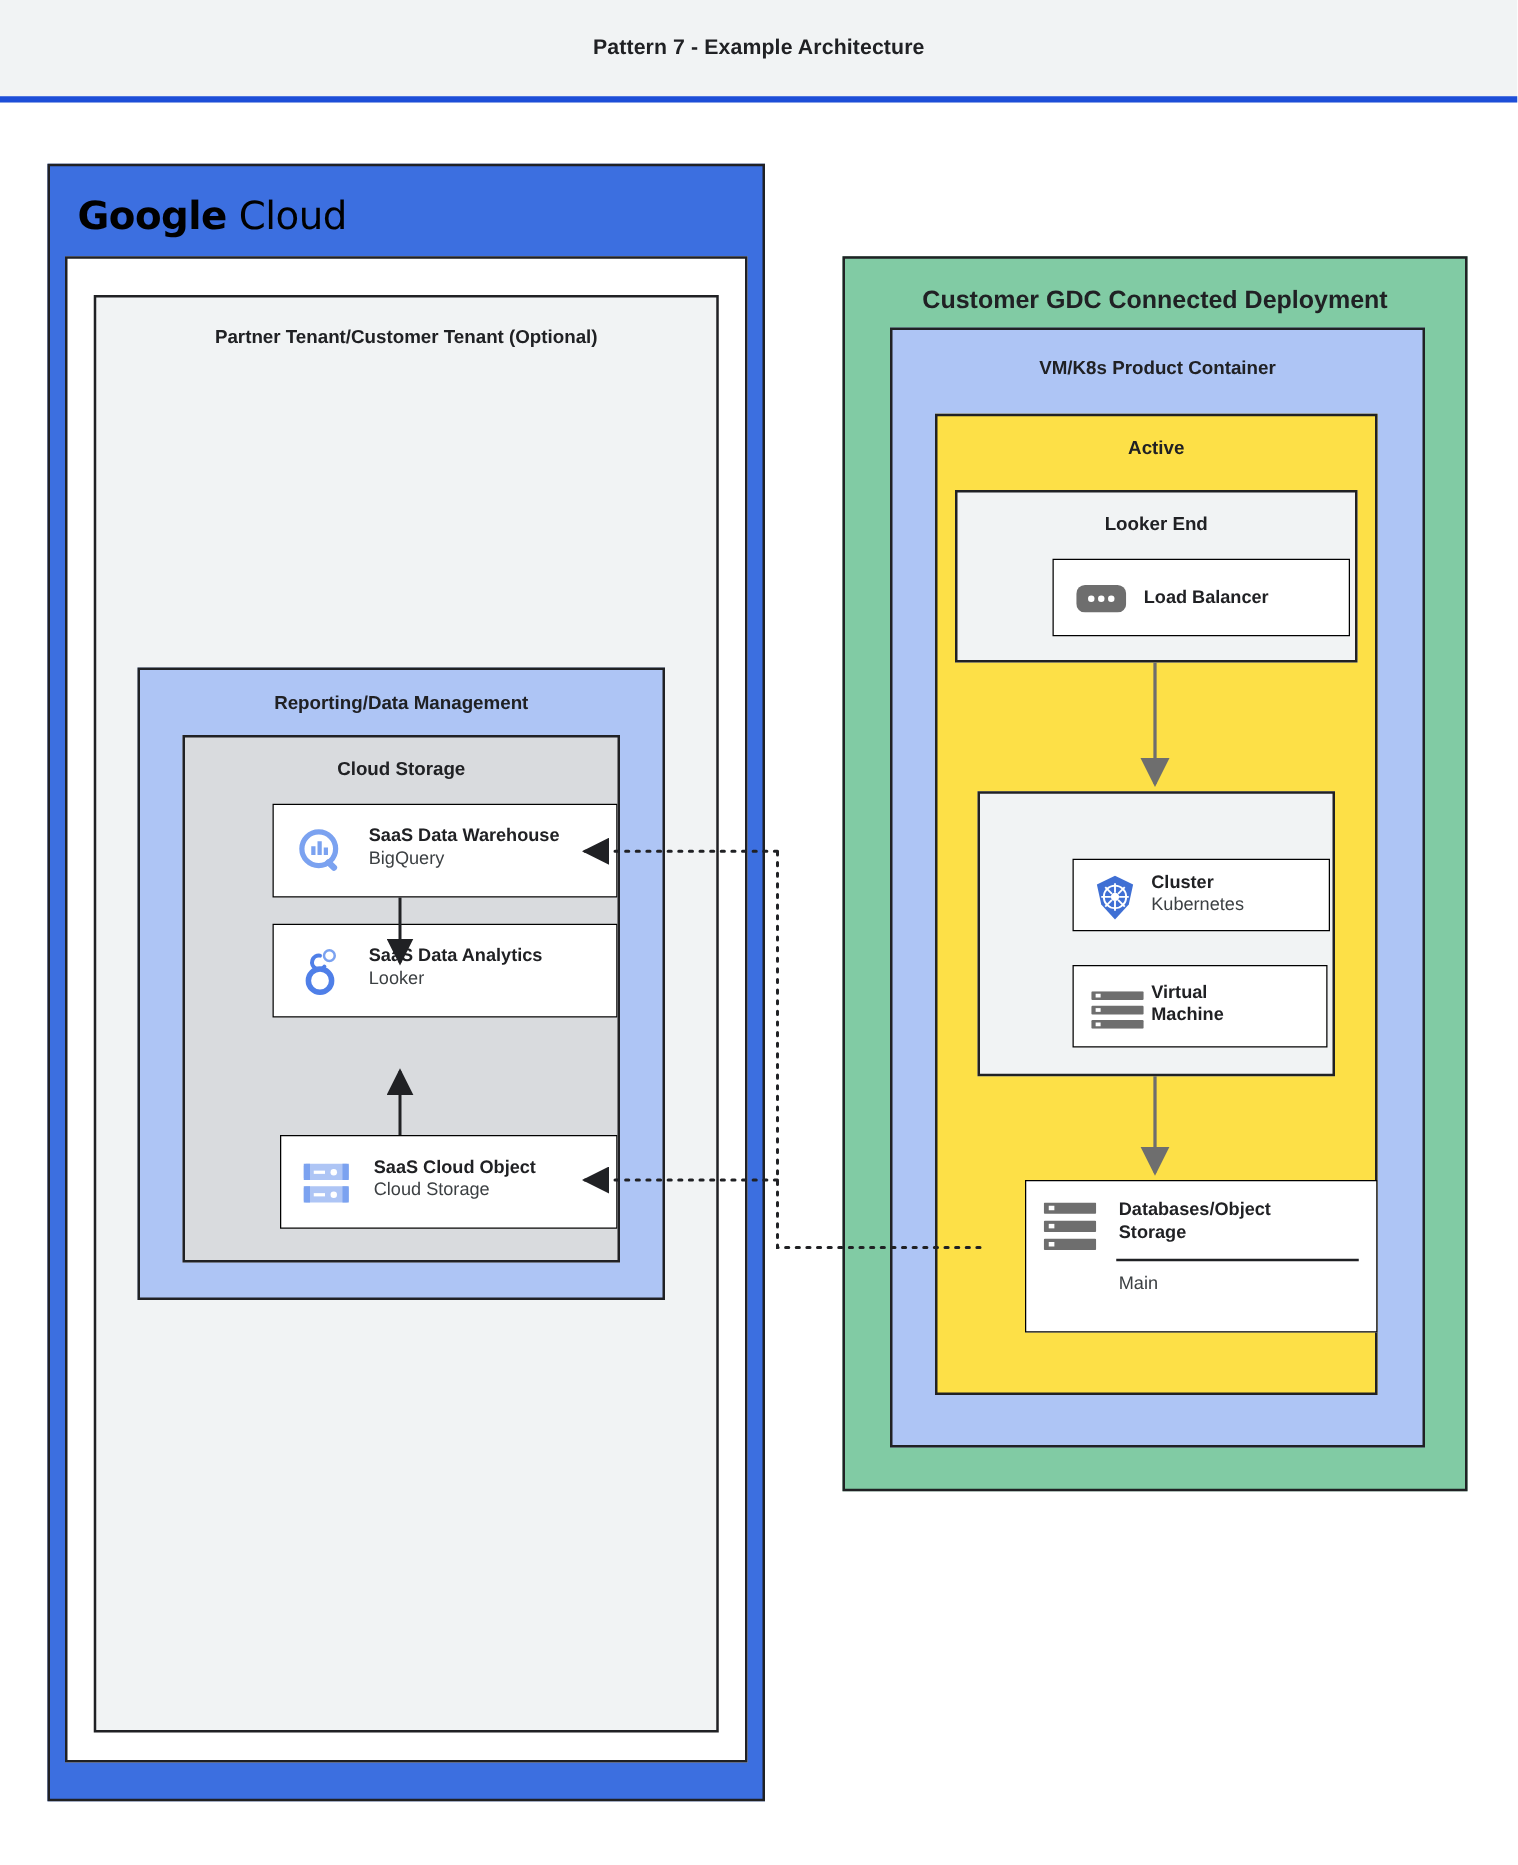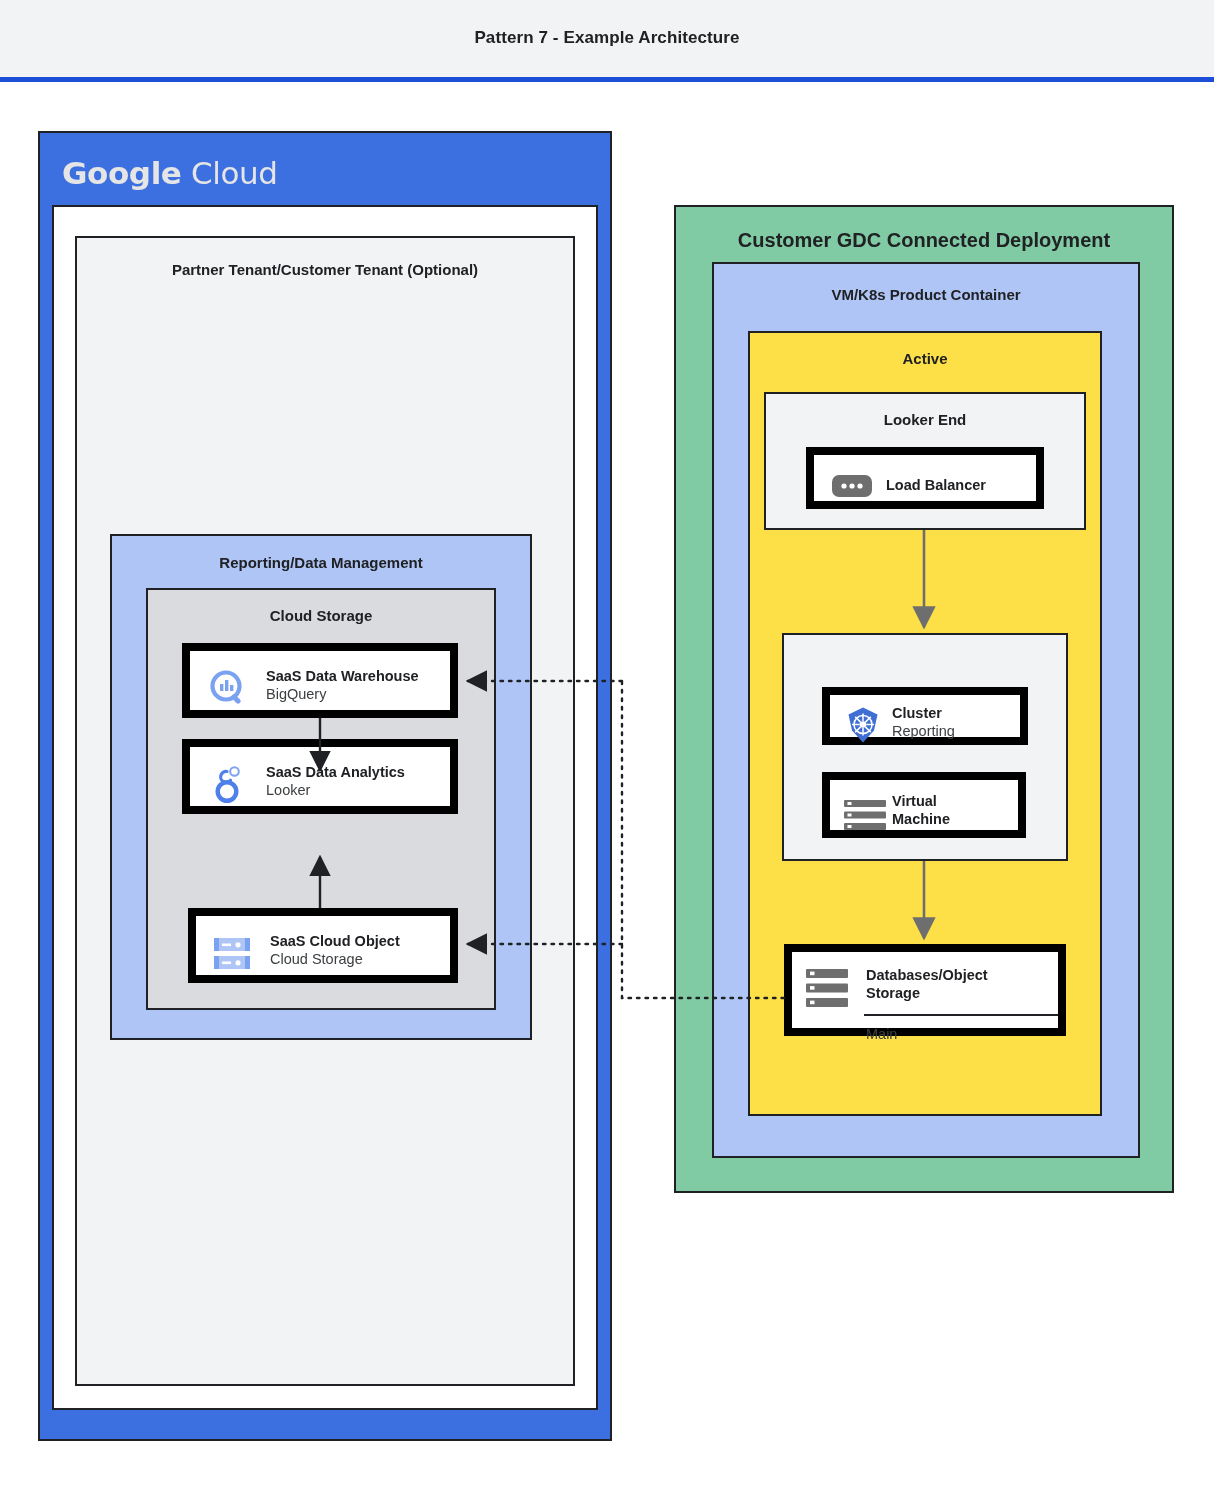--- a/index.html
+++ b/index.html
@@ -21,36 +21,36 @@
     font-size:17px;font-weight:bold;letter-spacing:.1px;color:#202124;
   }
   
   .box{position:absolute;box-sizing:border-box;border:2px solid #202124;}
   .lbl{position:absolute;left:0;width:100%;text-align:center;font-weight:bold;color:#202124;}
 
   
   #gcloud{left:38px;top:131px;width:574px;height:1310px;background:#3c6fe0;}
   #gcloud-logo{
     position:absolute;left:22px;top:22px;
-    font-size:31px;color:#e5e5e5;letter-spacing:-.4px;
+    font-size:31px;color:#000000;letter-spacing:-.4px;
     font-family:"DejaVu Sans","Liberation Sans",sans-serif;
     white-space:nowrap;
   }
   #gcloud-logo b{font-weight:bold;}
   #gcloud-logo span{font-weight:normal;}
   #gc-inner{left:52px;top:205px;width:546px;height:1205px;background:#ffffff;}
   #partner{left:75px;top:236px;width:500px;height:1150px;background:#f1f3f4;}
   #partner .lbl{top:23px;font-size:15px;}
 
   #reporting{left:110px;top:534px;width:422px;height:506px;background:#aec5f5;}
   #reporting .lbl{top:18px;font-size:15px;}
   #cloudstorage{left:146px;top:588px;width:350px;height:422px;background:#d9dbde;}
   #cloudstorage .lbl{top:17px;font-size:15px;}
 
-  .leaf{position:absolute;box-sizing:border-box;border:8px solid #000000;background:#ffffff;}
+  .leaf{position:absolute;box-sizing:border-box;border:1px solid #000000;background:#ffffff;margin-left:36px;}
   .leaf .txt{position:absolute;}
   .leaf .t1{font-weight:bold;font-size:14.5px;color:#202124;line-height:18px;}
   .leaf .t2{font-size:14.5px;color:#3c4043;line-height:18px;}
 
   #bq{left:182px;top:643px;width:276px;height:75px;}
   #bq .txt{left:76px;top:16px;}
   #looker{left:182px;top:739px;width:276px;height:75px;}
   #looker .txt{left:76px;top:16px;}
   #saascs{left:188px;top:908px;width:270px;height:75px;}
   #saascs .txt{left:74px;top:16px;}
@@ -76,21 +76,21 @@
 
   #compute{left:782px;top:633px;width:286px;height:228px;background:#f1f3f4;}
   #compute .lbl{top:17px;font-size:15px;margin-top:36px;}
   #cluster{left:822px;top:687px;width:206px;height:58px;}
   #cluster .txt{left:62px;top:9px;}
   #k8s-icon{left:14px;top:11px;width:38px;height:38px;}
   #vm{left:822px;top:772px;width:204px;height:66px;padding-left:14px;}
   #vm .txt{left:62px;top:12px;}
   #vm-icon{left:14px;top:20px;width:42px;height:30px;}
 
-  #dbs{left:784px;top:944px;width:282px;height:92px;}
+  #dbs{left:784px;top:944px;width:282px;height:122px;}
   #dbs .txt{left:74px;top:14px;width:195px;}
   #db-icon{left:14px;top:17px;width:42px;height:38px;}
   #db-div{position:absolute;left:72px;top:62px;width:194px;height:0;border-top:2px solid #202124;}
   #db-main{position:absolute;left:74px;top:74px;font-size:14.5px;color:#3c4043;}
 
   
   svg.conn{position:absolute;left:0;top:0;width:1214px;height:1492px;pointer-events:none;}
 </style>
 </head>
 <body>
@@ -213,21 +213,21 @@
         <line x1="22.3" y1="18.5" x2="30" y2="18.5"></line>
         <line x1="11.2" y1="10.7" x2="16.6" y2="16.1"></line>
         <line x1="21.4" y1="20.9" x2="26.8" y2="26.3"></line>
         <line x1="26.8" y1="10.7" x2="21.4" y2="16.1"></line>
         <line x1="16.6" y1="20.9" x2="11.2" y2="26.3"></line>
       </g>
     </svg>
   </span>
   <span class="txt">
     <div class="t1">Cluster</div>
-    <div class="t2">Reporting</div>
+    <div class="t2">Kubernetes</div>
   </span>
 </div>
 
 <div class="leaf" id="vm">
   <span class="icon" id="vm-icon">
     <svg viewBox="0 0 42 30" width="42" height="30">
       <rect x="0" y="0" width="42" height="7" rx="1" fill="#6e6e6e"></rect>
       <rect x="0" y="11.5" width="42" height="7" rx="1" fill="#6e6e6e"></rect>
       <rect x="0" y="23" width="42" height="7" rx="1" fill="#6e6e6e"></rect>
       <rect x="3.5" y="2" width="4" height="3" fill="#ffffff"></rect>

